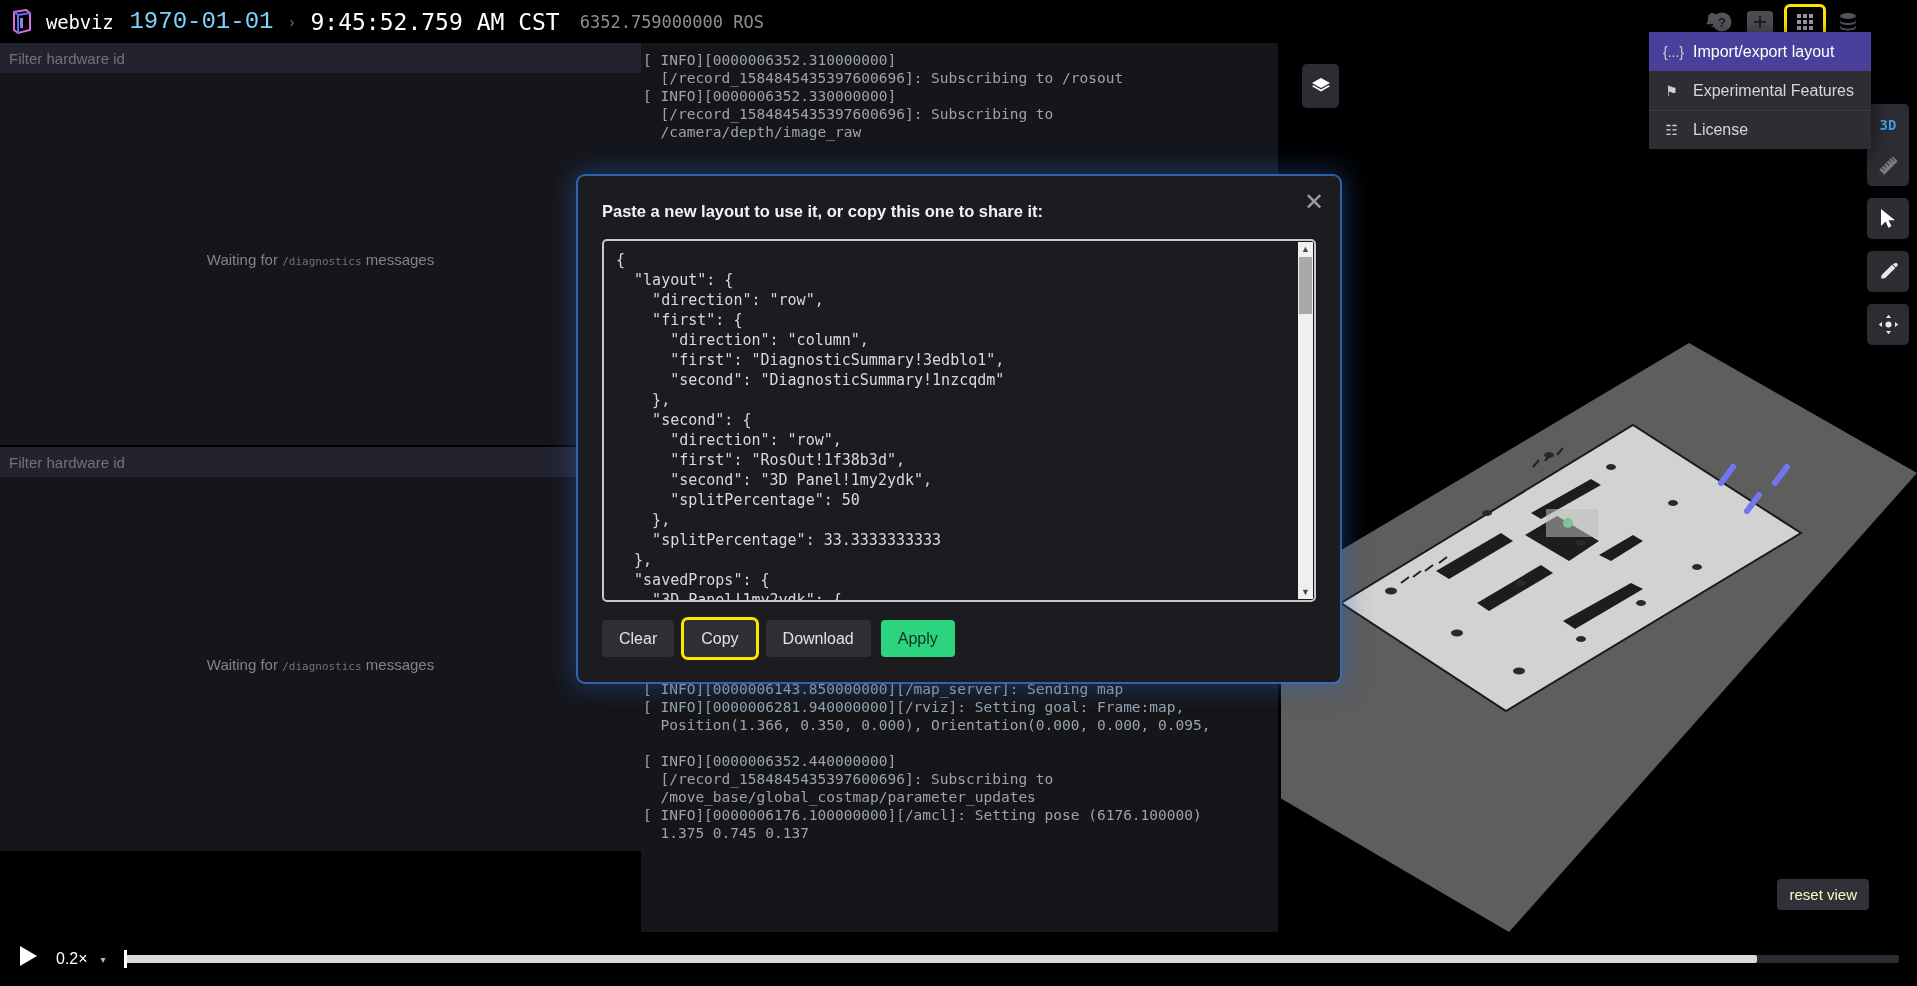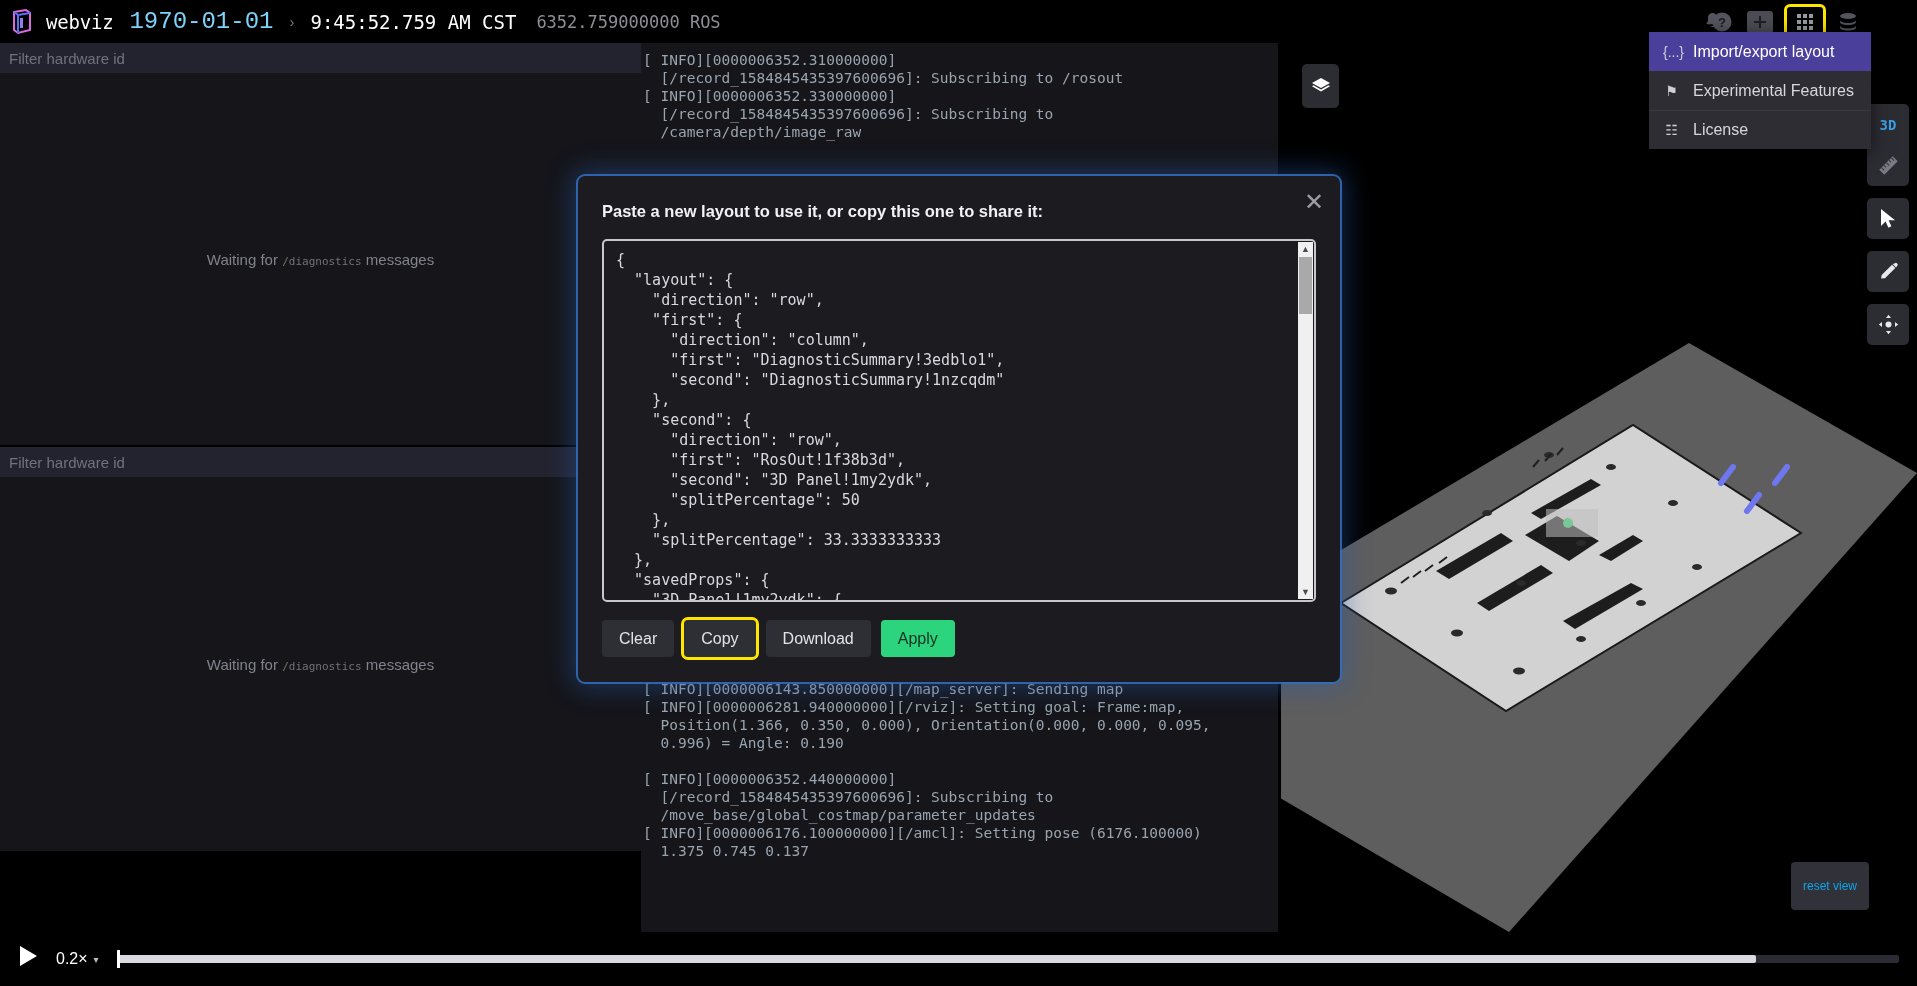--- a/index.html
+++ b/index.html
@@ -35,21 +35,21 @@
     font-family: "DejaVu Sans Mono", monospace;
     letter-spacing: -0.2px;
     margin-right: 16px;
   }
   .tb-date {
     color: #7dd3fc; font-size: 24px;
     font-family: Liberation Mono, monospace;
   }
   .tb-chev { color: #777; font-size: 15px; margin: 0 16px; }
   .tb-time {
-    color: #ffffff; font-size: 19px;
+    color: #ffffff; font-size: 23px;
     font-family: "DejaVu Sans Mono", monospace;
   }
   .tb-ros {
     color: #8e8e96; font-size: 17px;
     font-family: "DejaVu Sans Mono", monospace;
     margin-left: 20px;
   }
   .tb-spacer { flex: 1 1 auto; }
   .bell { color: #5a5a64; font-size: 19px; margin-right: 0px; }
   #topbar-right {
@@ -146,22 +146,22 @@
   }
   #layers-btn {
     position: absolute; left: 21px; top: 21px;
     width: 37px; height: 44px;
     background: #2c2c33; border-radius: 5px;
     display: flex; align-items: center; justify-content: center;
     color: #ffffff;
   }
   #reset-view {
     position: absolute; right: 48px; bottom: 22px;
-    background: #31313a; color: #0ea5e9;
-    font-size: 12px; padding: 17px 12px; border-radius: 4px;
+    background: #31313a; color: #fef9c3;
+    font-size: 15px; padding: 7px 12px; border-radius: 4px;
   }
   
   #tool-rail {
     position: absolute; right: 8px; top: 104px;
     width: 42px;
     display: flex; flex-direction: column; gap: 12px;
     align-items: center;
   }
   .rail-group {
     background: #2c2c33; border-radius: 5px;
@@ -253,21 +253,21 @@
   
   #playbar {
     position: absolute; left: 0; bottom: 0;
     width: 1917px; height: 54px;
     background: #000000;
     display: flex; align-items: center;
     padding: 0 18px;
     z-index: 60;
   }
   #play-btn { color: #ffffff; font-size: 22px; margin-right: 18px; }
-  #speed { color: #ffffff; font-size: 16px; margin-right: 6px; }
+  #speed { color: #ffffff; font-size: 16px; margin-right: 13px; }
   #speed-caret { color: #b9b9c0; font-size: 10px; margin-right: 18px; }
   #track {
     position: relative;
     flex: 1 1 auto; height: 8px;
     background: #2b2b33; border-radius: 2px;
   }
   #track-fill {
     position: absolute; left: 0; top: 0; bottom: 0;
     width: 92%; background: #d9d9df; border-radius: 2px;
   }
@@ -386,21 +386,20 @@
       </div>
     <div style="height:467px"></div>
     <div id="rosout-bottom">
         <div class="log-line err">  point or 16bit raw depth images (input format is: bgr8).</div>
         <div class="log-line">[ INFO][0000006352.420000000]</div>
         <div class="log-line">  [/record_1584845435397600696]: Subscribing to</div>
         <div class="log-line">  /move_base/parameter_descriptions</div>
         <div class="log-line">[ INFO][0000006143.850000000][/map_server]: Sending map</div>
         <div class="log-line">[ INFO][0000006281.940000000][/rviz]: Setting goal: Frame:map,</div>
         <div class="log-line">  Position(1.366, 0.350, 0.000), Orientation(0.000, 0.000, 0.095,</div>
-        <div class="log-line">  0.996) = Angle: 0.190</div>
         <div class="log-line">&nbsp;</div>
         <div class="log-line">[ INFO][0000006352.440000000]</div>
         <div class="log-line">  [/record_1584845435397600696]: Subscribing to</div>
         <div class="log-line">  /move_base/global_costmap/parameter_updates</div>
         <div class="log-line">[ INFO][0000006176.100000000][/amcl]: Setting pose (6176.100000)</div>
         <div class="log-line">  1.375 0.745 0.137</div>
       </div>
   </div>
 
   <div id="panel3d">

